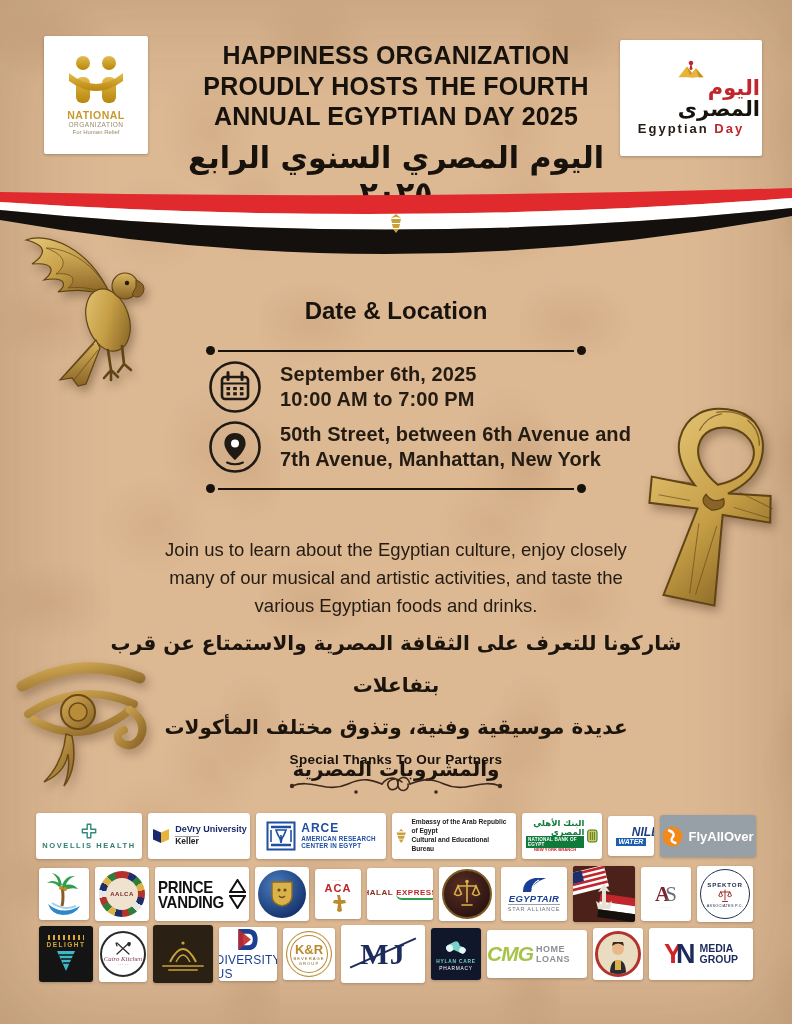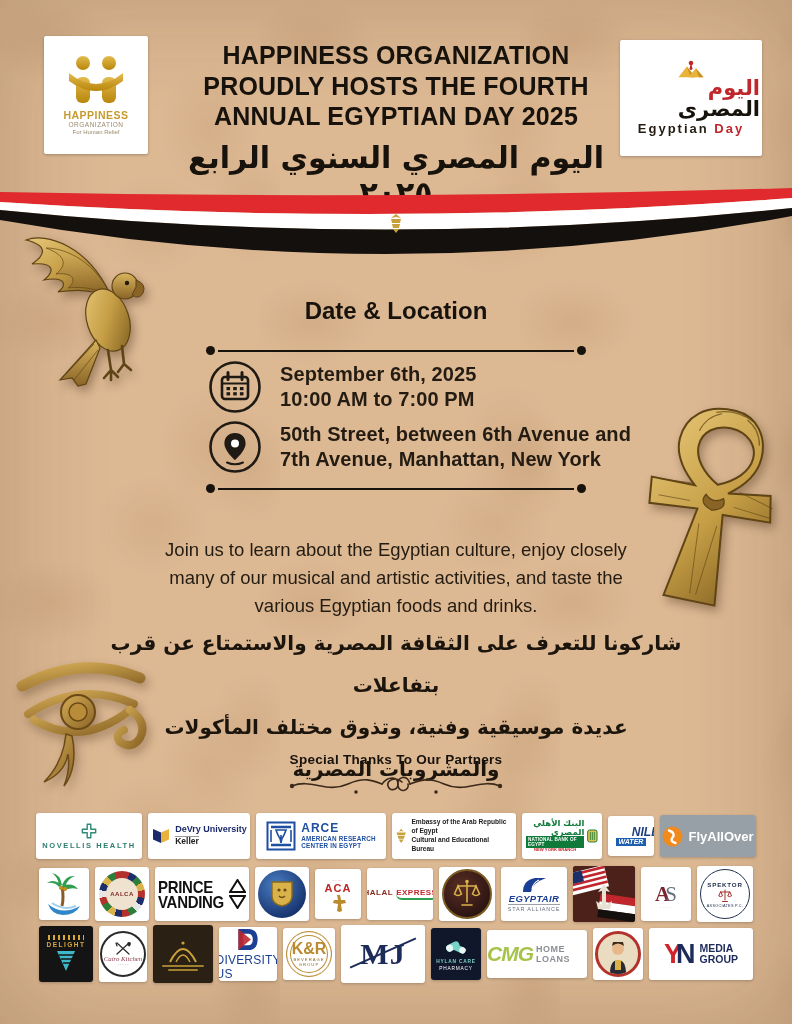--- a/index.html
+++ b/index.html
@@ -113,21 +113,21 @@
   .rays{width:36px;height:5px;background:repeating-linear-gradient(90deg,#d9a93c 0 2px,transparent 2px 5px);}
   .c-cairo{width:48px;height:56px;}
   .badge{width:46px;height:46px;border-radius:50%;border:2px solid #2a2a2a;display:flex;flex-direction:column;align-items:center;justify-content:center;background:#fff;}
   .badge .nm{font-family:"Liberation Serif",serif;font-style:italic;font-size:6.8px;color:#8a3a4a;white-space:nowrap;}
   .c-islamic{width:60px;height:58px;background:#2a2013;flex-direction:column;gap:2px;}
   .goldbar{height:2px;background:#c9a13b;opacity:.75;border-radius:1px;}
   .c-div{width:58px;height:54px;flex-direction:column;gap:1px;}
   .c-div .nm{font-size:12px;font-weight:400;color:#1c3f94;letter-spacing:.2px;}
   .c-kr{width:52px;height:52px;}
   .krc{width:46px;height:46px;border-radius:50%;border:1.5px solid #b98a2e;box-shadow:inset 0 0 0 3px #fff, inset 0 0 0 4px #b98a2e;display:flex;flex-direction:column;align-items:center;justify-content:center;background:#fff;}
-  .krc .nm{font-size:16px;font-weight:800;color:#b98a2e;line-height:1;}
+  .krc .nm{font-size:13px;font-weight:800;color:#b98a2e;line-height:1;}
   .krc .sl{font-size:4.2px;color:#8a6a2a;letter-spacing:1px;}
   .c-mj{width:84px;height:58px;position:relative;}
   .c-mj .nm{font-family:"Liberation Serif",serif;font-size:30px;font-weight:700;color:#1d2b5a;letter-spacing:1px;}
   .c-mj .swoosh{position:absolute;left:6px;top:27px;width:72px;height:2px;background:#1d2b5a;transform:rotate(-24deg);}
   .c-hylan{width:50px;height:52px;background:#10172b;flex-direction:column;gap:2px;}
   .c-hylan .l1{font-size:4.8px;color:#79d2c8;letter-spacing:.8px;font-weight:700;}
   .c-hylan .l2{font-size:4.8px;color:#fff;letter-spacing:.8px;}
   .c-cmg{width:100px;height:48px;gap:3px;}
   .c-cmg .nm{font-size:21px;font-weight:700;color:#a6c34c;letter-spacing:-1px;font-style:italic;}
   .c-cmg .sl{font-size:9px;color:#8a8f94;letter-spacing:.5px;font-weight:600;}
@@ -150,21 +150,21 @@
             <stop offset="0" stop-color="#e3bb4e"></stop>
             <stop offset="1" stop-color="#b8860b"></stop>
           </linearGradient>
         </defs>
       <circle cx="22" cy="8" r="7" fill="url(#gld)"></circle>
       <circle cx="48" cy="8" r="7" fill="url(#gld)"></circle>
       <rect x="15" y="22" width="14" height="26" rx="6" fill="url(#gld)"></rect>
       <rect x="41" y="22" width="14" height="26" rx="6" fill="url(#gld)"></rect>
       <path d="M8 18 Q35 40 62 18 L62 26 Q35 46 8 26 Z" fill="url(#gld)"></path>
     </svg>
-    <div class="t1">HAPPINESS</div>
+    <div class="t1">NATIONAL</div>
     <div class="t2">ORGANIZATION</div>
     <div class="t3">For Human Relief</div>
   </div>
 
   <div class="title-block">
     <div class="line">HAPPINESS ORGANIZATION</div>
     <div class="line">PROUDLY HOSTS THE FOURTH</div>
     <div class="line">ANNUAL EGYPTIAN DAY 2025</div>
     <div class="arabic">اليوم المصري السنوي الرابع ٢٠٢٥</div>
   </div>

